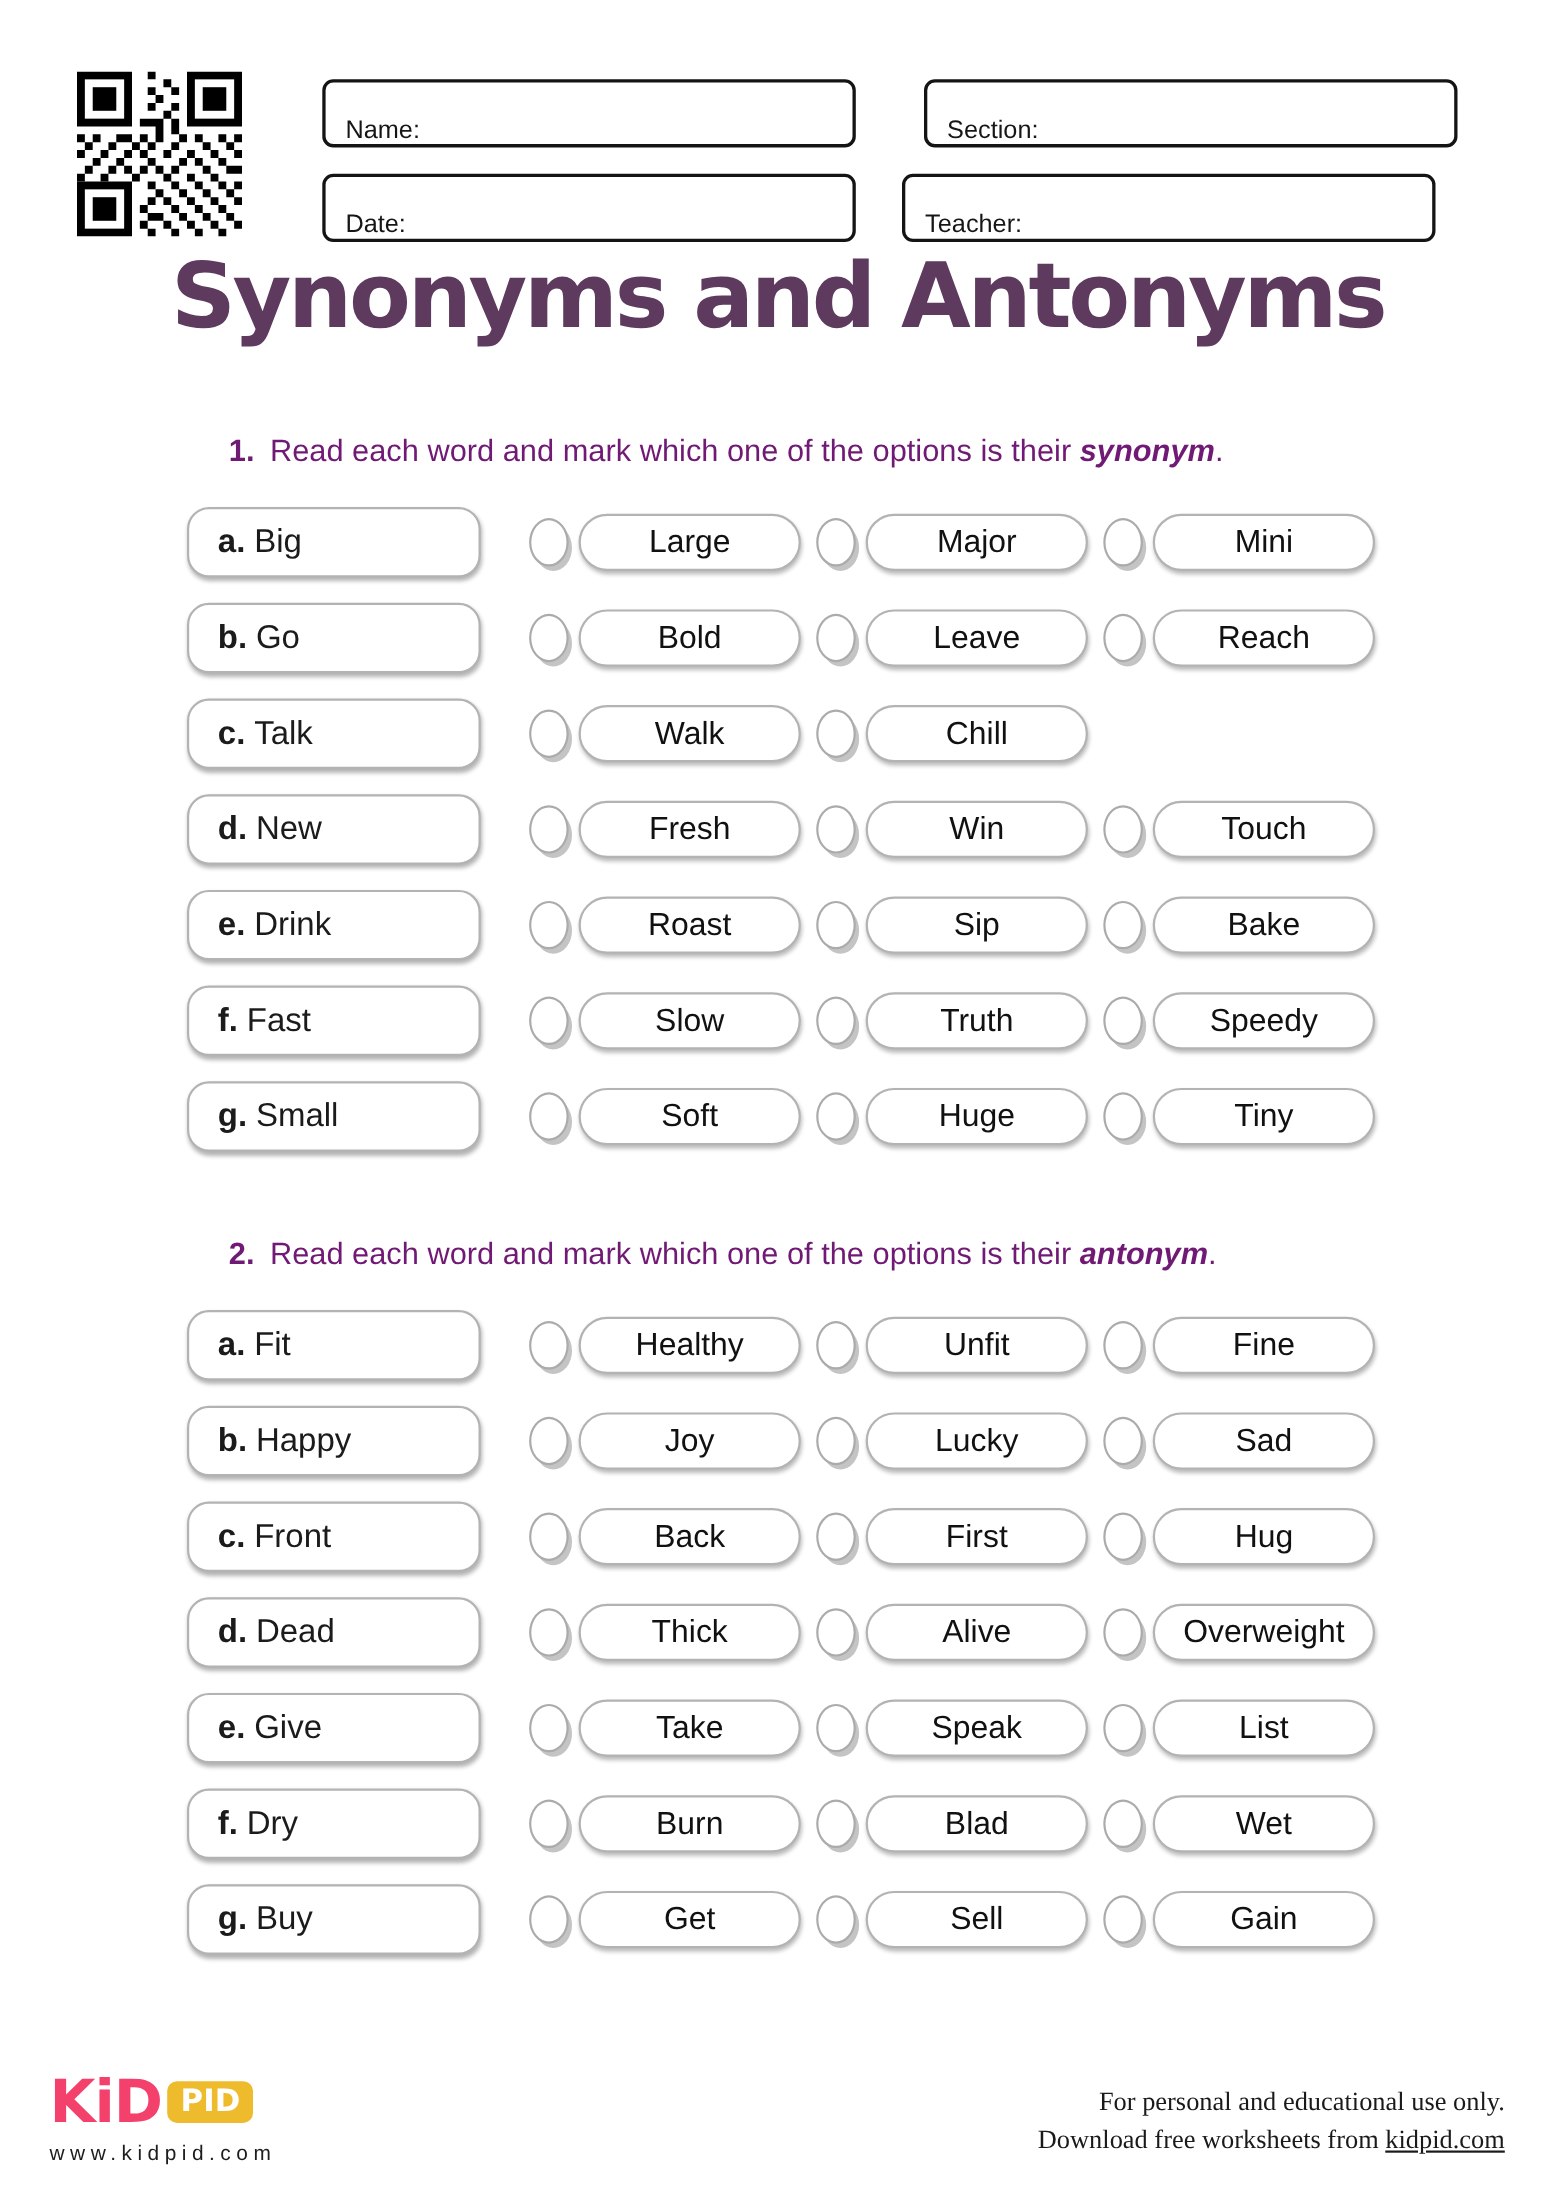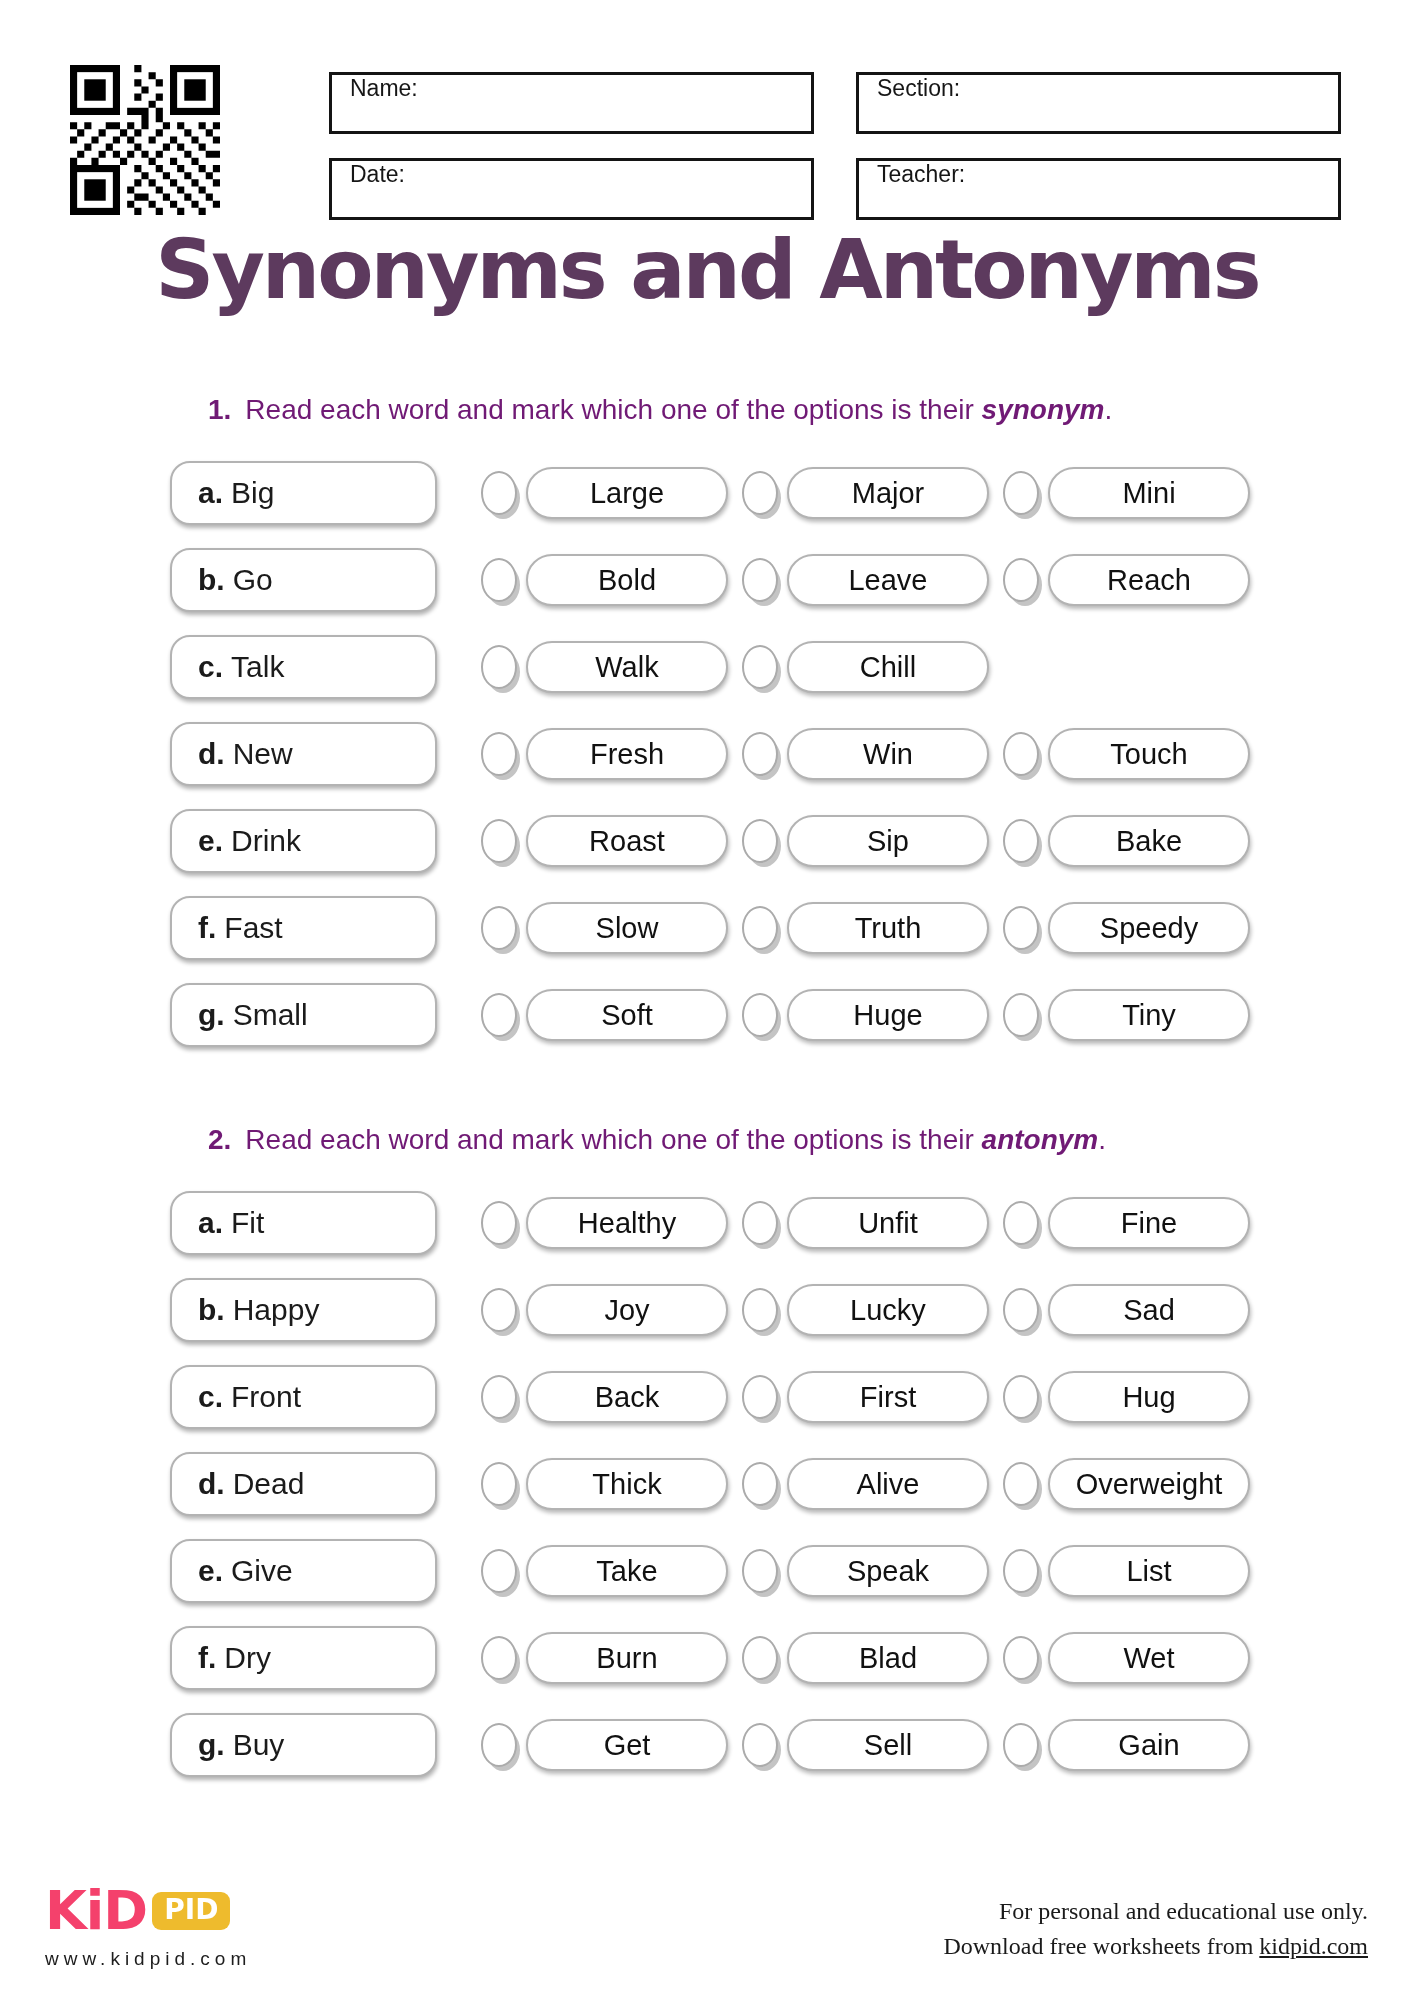--- a/index.html
+++ b/index.html
@@ -5,26 +5,26 @@
   html,body { margin:0; padding:0; background:#ffffff; }
   #page {
     position:relative; width:1414px; height:2000px; background:#ffffff;
     font-family:"Liberation Sans", sans-serif; color:#1b1b1b; overflow:hidden;
   }
 
   
   #qr { position:absolute; left:70px; top:65px; width:150px; height:150px; }
   .field-box {
     position:absolute; width:485px; height:62px; box-sizing:border-box;
-    border:3px solid #141414; border-radius:0; background:#fff;
-    display:flex; align-items:flex-start; padding-left:18px;
-    font-size:23px; color:#161616;margin-left:36px;
+    border:3px solid #141414; border-radius:10px; background:#fff;
+    display:flex; align-items:flex-end; padding-left:18px;
+    font-size:23px; color:#161616;
   }
   #field-name    { left:293px; top:72px; }
-  #field-section { left:820px; top:72px; }
+  #field-section { left:840px; top:72px; }
   #field-date    { left:293px; top:158px; }
   #field-teacher { left:820px; top:158px; }
 
   
   #title {
     position:absolute; top:222px; left:0; width:100%;
     text-align:center; font-family:"DejaVu Sans", sans-serif;
     font-weight:bold; font-size:82px; letter-spacing:-3px;
     color:var(--title-color, #5d3a5e);
   }

